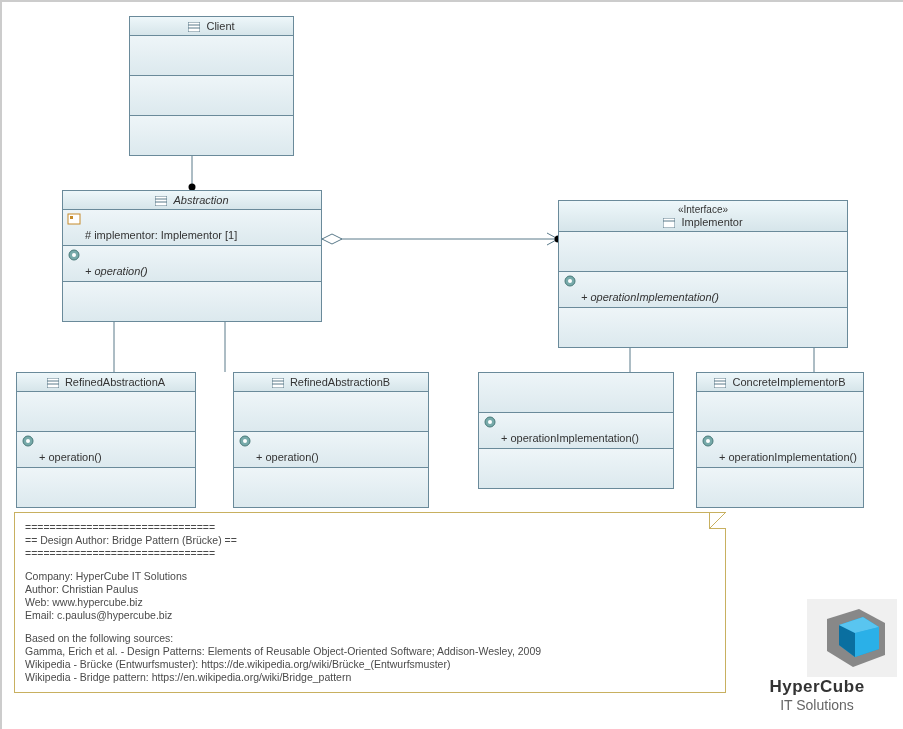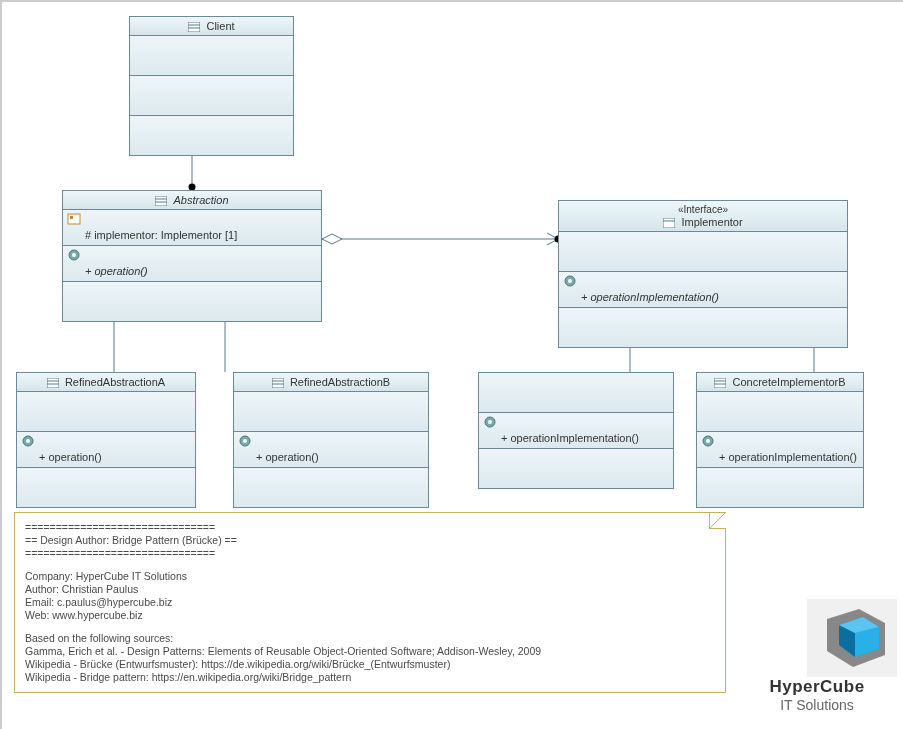--- a/index.html
+++ b/index.html
@@ -259,22 +259,22 @@
 </div>
 
 <div class="note" style="left:12px; top:510px;">
   <div class="fold"></div>
   <div>===============================</div>
   <div>== Design Author: Bridge Pattern (Brücke) ==</div>
   <div>===============================</div>
   <div style="height:10px;"></div>
   <div>Company: HyperCube IT Solutions</div>
   <div>Author: Christian Paulus</div>
+  <div>Web: www.hypercube.biz</div>
   <div>Email: c.paulus@hypercube.biz</div>
-  <div>Web: www.hypercube.biz</div>
   <div style="height:10px;"></div>
   <div>Based on the following sources:</div>
   <div>Gamma, Erich et al. - Design Patterns: Elements of Reusable Object-Oriented Software; Addison-Wesley, 2009</div>
   <div>Wikipedia - Brücke (Entwurfsmuster): https://de.wikipedia.org/wiki/Brücke_(Entwurfsmuster)</div>
   <div>Wikipedia - Bridge pattern: https://en.wikipedia.org/wiki/Bridge_pattern</div>
 </div>
 
 <div class="logo">
   <svg width="90" height="78" viewBox="0 0 90 78" style="display:block; margin-left:auto;">
     <rect x="0" y="0" width="90" height="78" fill="#f0f0f0"></rect>

